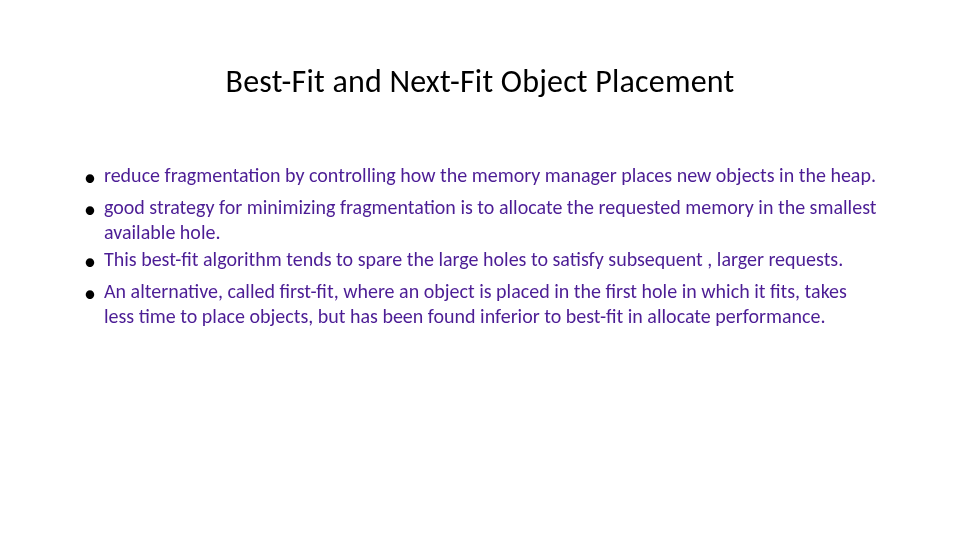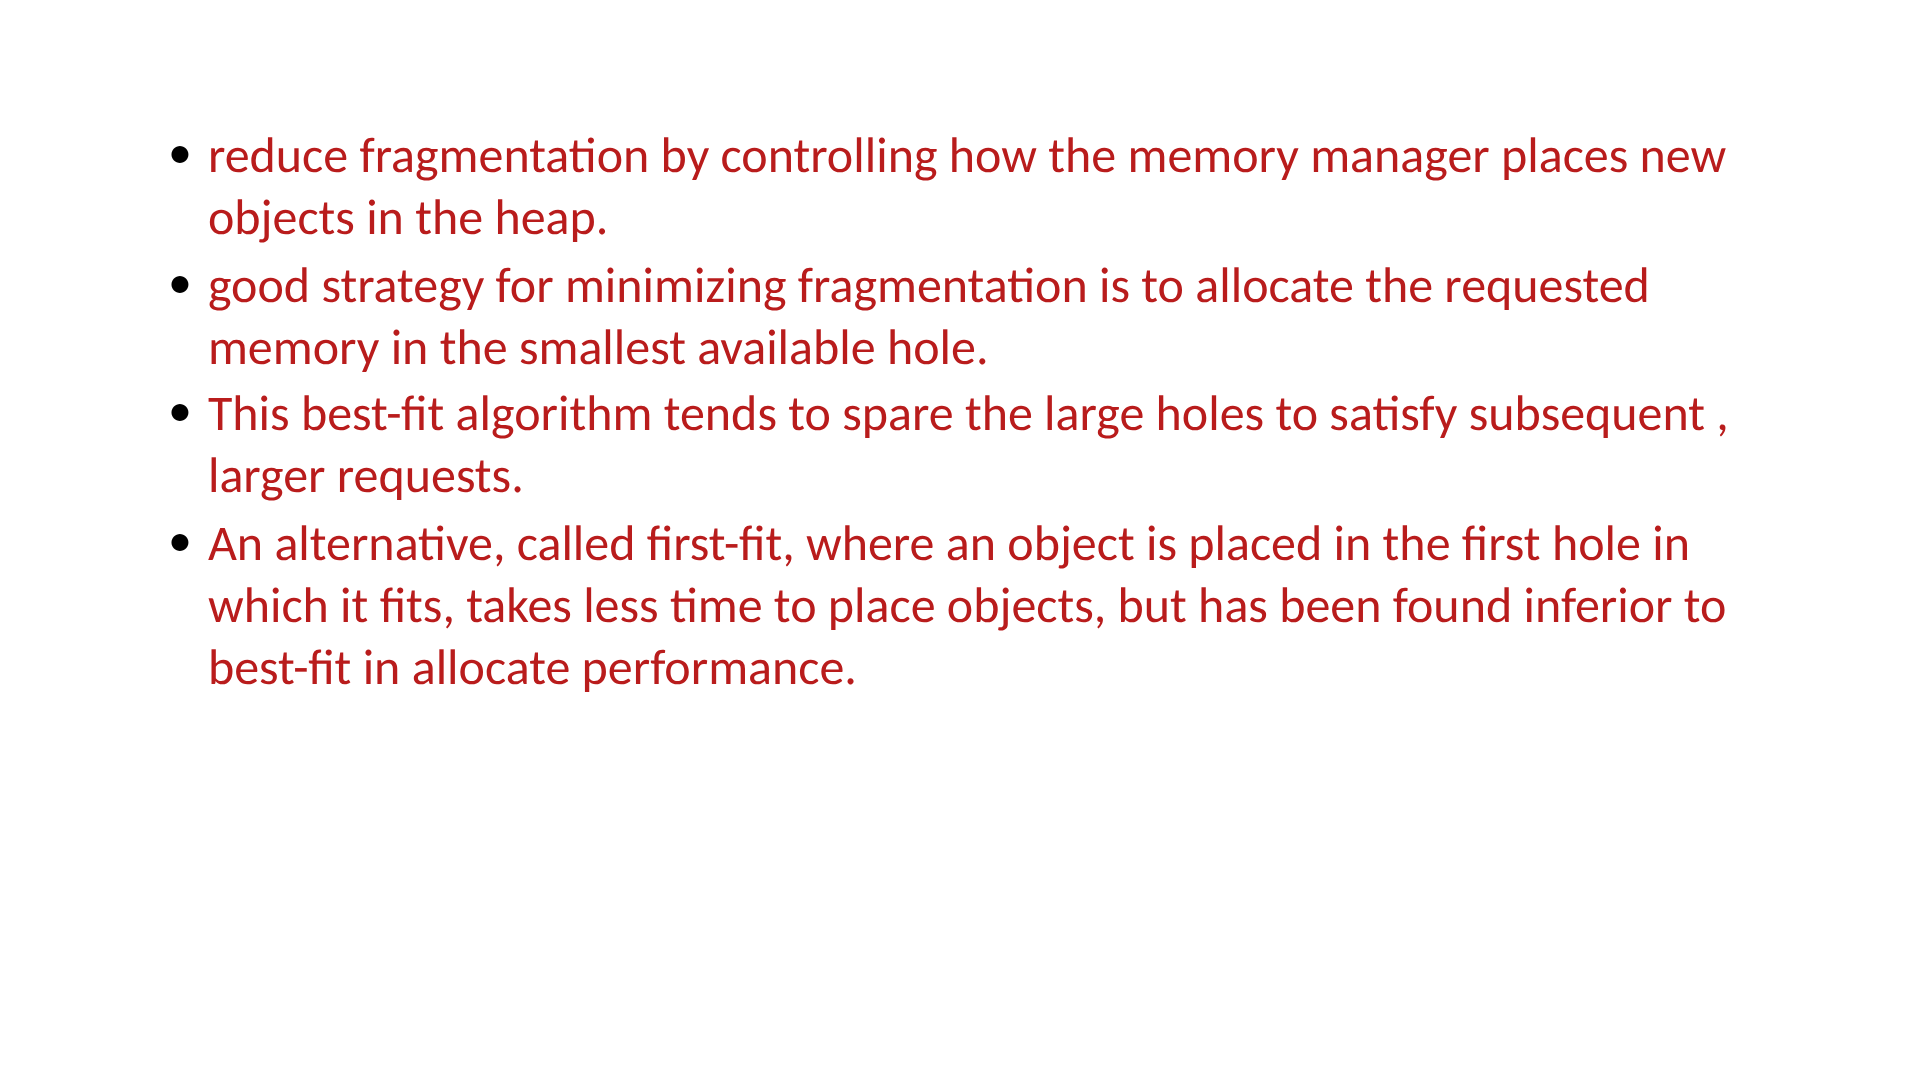--- a/index.html
+++ b/index.html
@@ -36,29 +36,30 @@
       align-items: flex-start;
       margin-bottom: 2px;
     }
     .bullet {
       font-size: 24px;
       line-height: 1.25;
       margin-right: 8px;
       flex-shrink: 0;
     }
     .bullet-text {
-      font-size: 25px;
+      font-size: 20px;
       line-height: 1.25;
-      color: #b91c1c;
+      color: #4c1d95;
     }
   </style>
 </head>
 <body>
 
 <div class="slide">
+  <h1 class="title">Best-Fit and Next-Fit Object Placement</h1>
   <div class="content">
     <div class="bullet-item">
       <span class="bullet">•</span>
       <span class="bullet-text">reduce fragmentation by controlling how the memory manager places new objects in the heap.</span>
     </div>
     <div class="bullet-item">
       <span class="bullet">•</span>
       <span class="bullet-text">good strategy for minimizing fragmentation is to allocate the requested memory in the smallest available hole.</span>
     </div>
     <div class="bullet-item">

